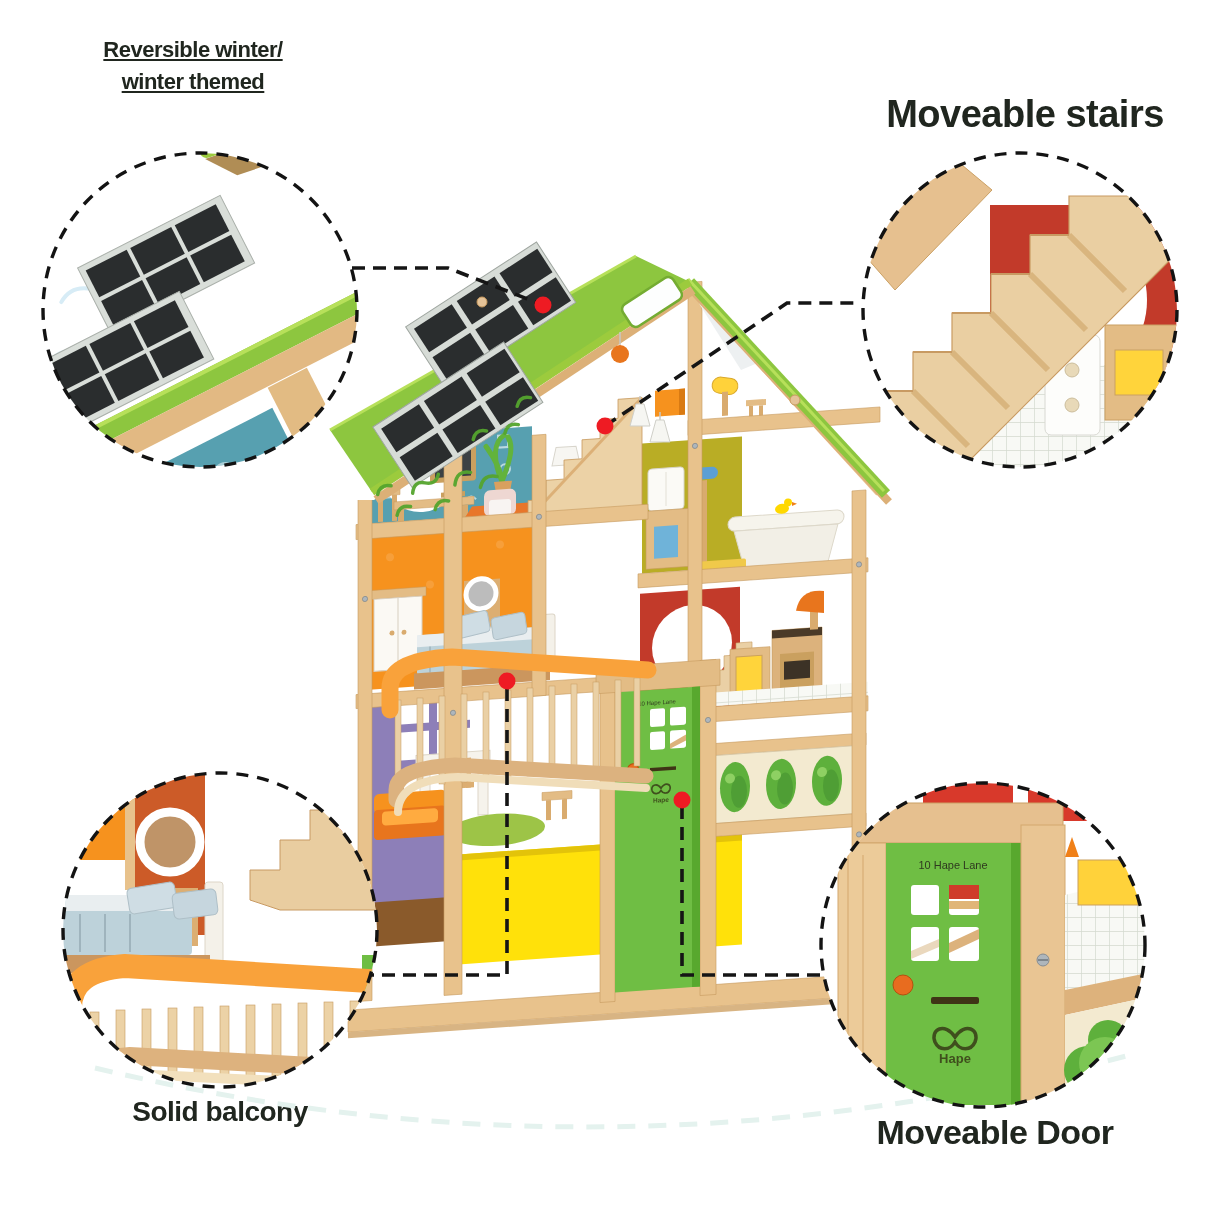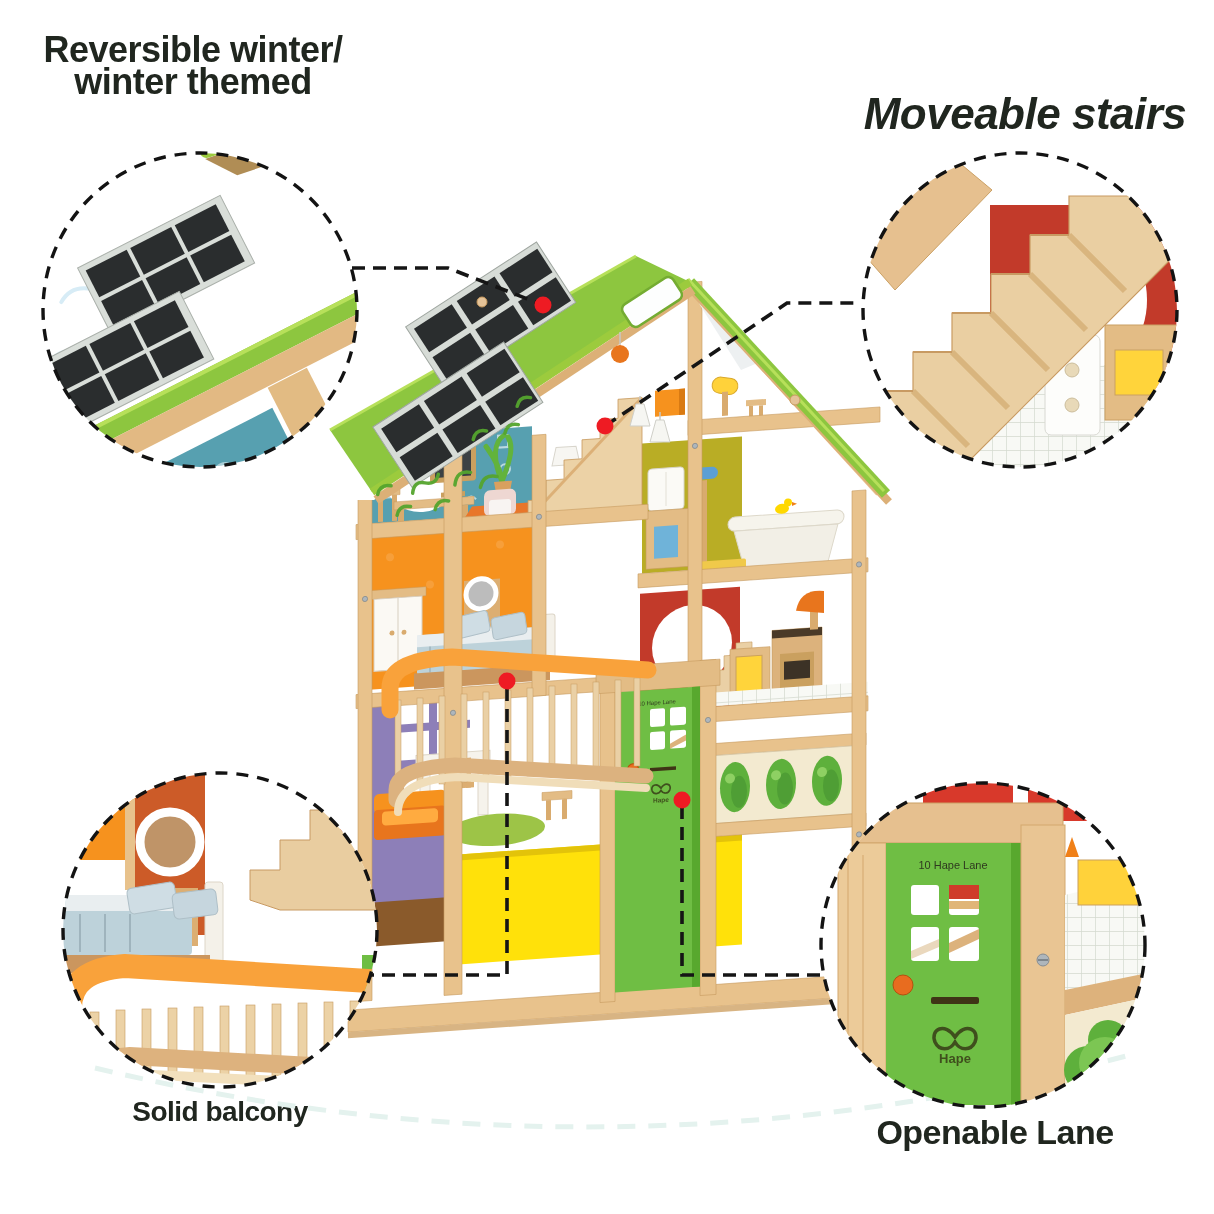--- a/index.html
+++ b/index.html
@@ -1,36 +1,36 @@
 <!DOCTYPE html>
 <html><head>
 <meta charset="utf-8">
 <style>
   html,body{margin:0;padding:0;background:#ffffff;}
   body{width:1214px;height:1214px;position:relative;overflow:hidden;
        font-family:"Liberation Sans", sans-serif;}
   .callout-label{position:absolute;font-weight:bold;color:#20261f;
        text-align:center;letter-spacing:-0.5px;line-height:32px;}
-  #label-roof{left:10px;top:34px;width:366px;font-size:36px;}
-  #label-stairs{left:860px;top:98px;width:330px;font-size:44px;font-style:italic;}
+  #label-roof{left:10px;top:34px;width:366px;font-size:22px;text-decoration:underline;}
+  #label-stairs{left:860px;top:98px;width:330px;font-size:38px;}
   #label-balcony{left:55px;top:1096px;width:330px;font-size:28px;}
   #label-door{left:825px;top:1116px;width:340px;font-size:34px;}
   svg{position:absolute;left:0;top:0;}
   text{font-family:"Liberation Sans", sans-serif;}
 </style>
 </head>
 <body>
 
 <div class="callout-label" id="label-roof">
   <div>Reversible winter/</div>
   <div>winter themed</div>
 </div>
 <div class="callout-label" id="label-stairs">Moveable stairs</div>
 <div class="callout-label" id="label-balcony">Solid balcony</div>
-<div class="callout-label" id="label-door">Openable Lane</div>
+<div class="callout-label" id="label-door">Moveable Door</div>
 
 <svg width="1214" height="1214" viewBox="0 0 1214 1214">
 <defs>
   <clipPath id="c1">
         <circle cx="200" cy="310" r="157"></circle>
       </clipPath>
   <clipPath id="c2">
         <circle cx="1020" cy="310" r="157"></circle>
       </clipPath>
   <clipPath id="c3">

